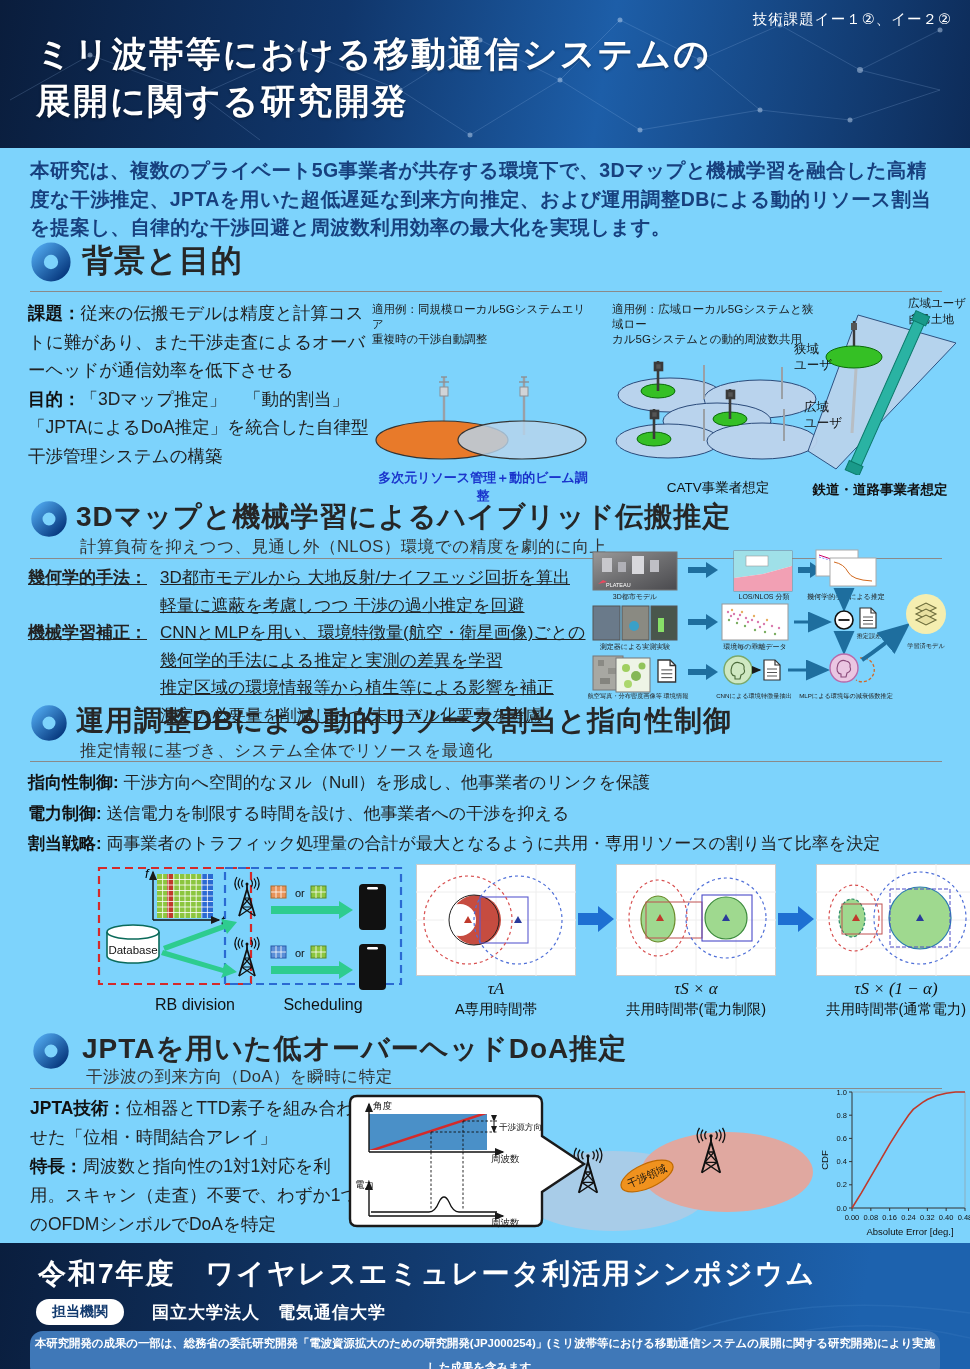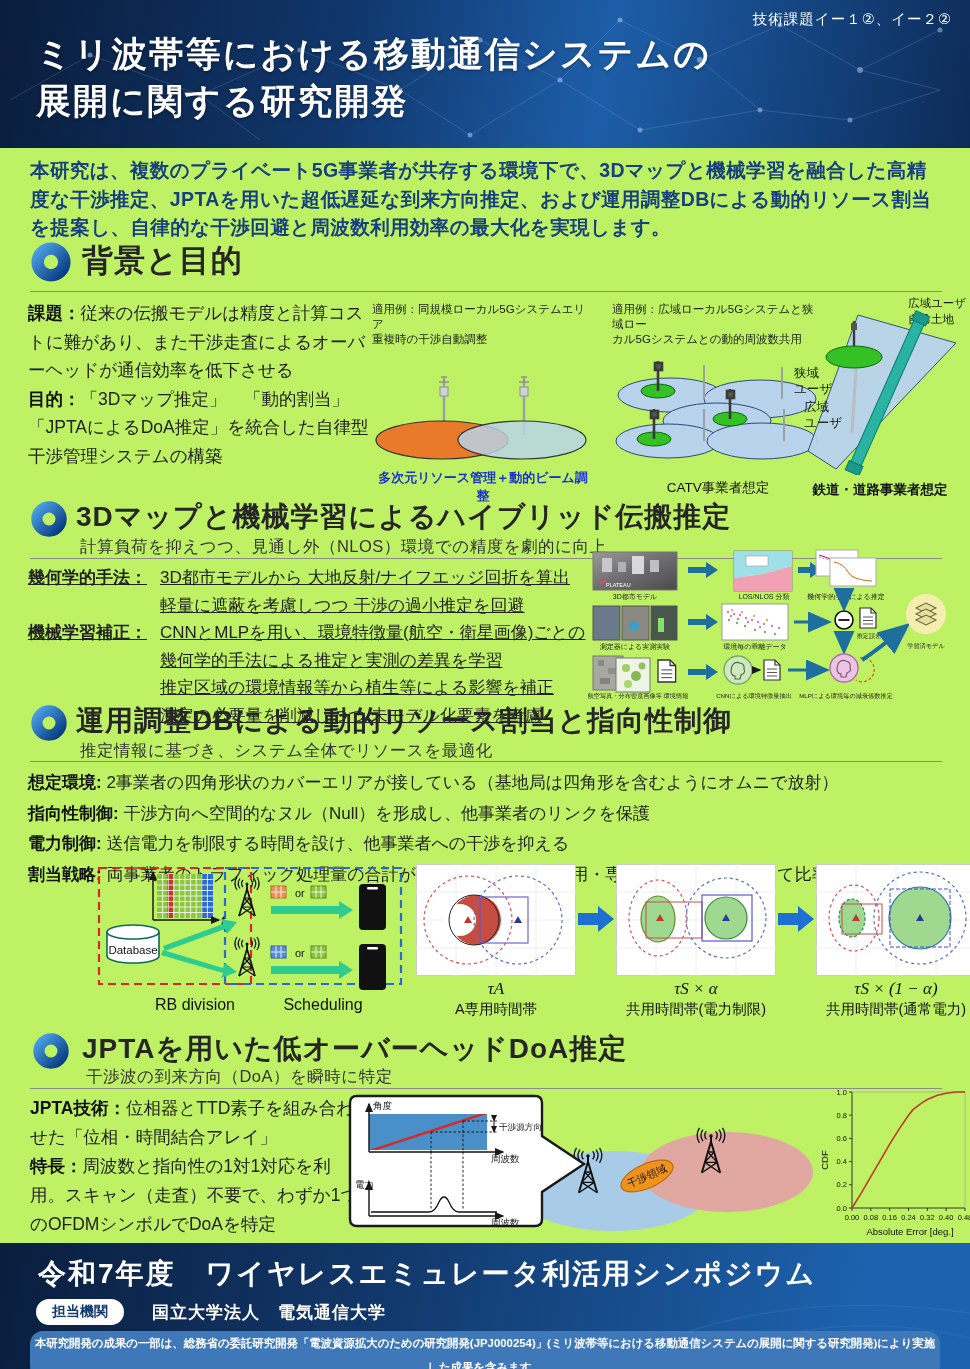--- a/index.html
+++ b/index.html
@@ -1,17 +1,17 @@
 <!DOCTYPE html>
 <html><head>
 <meta charset="utf-8">
 <style>
   html,body{margin:0;padding:0;background:#fff;}
   body{font-family:"Liberation Sans","DejaVu Sans",sans-serif;color:#222;}
-  .poster{position:relative;width:970px;height:1369px;background:#bef264;overflow:hidden;}
+  .poster{position:relative;width:970px;height:1369px;background:#7dd3fc;overflow:hidden;}
   .abs{position:absolute;}
 
   
   .header{left:0;top:0;width:970px;height:148px;
     background:linear-gradient(100deg,#0a1d3c 0%,#10366b 35%,#1d5ea8 62%,#0d2b58 100%);}
   .header-tag{right:18px;top:10px;color:#fff;font-size:14.5px;letter-spacing:1px;}
   .header-title{left:36px;top:30px;color:#fff;font-size:35px;font-weight:800;line-height:47px;letter-spacing:2px;text-shadow:0 1px 3px rgba(0,0,0,.4);}
   .netsvg{left:0;top:0;pointer-events:none;}
 
   
@@ -212,21 +212,21 @@
       <g transform="rotate(24 95 90)">
         <rect x="90" y="5" width="11" height="170" fill="#2ab3a3" stroke="#0a7a6a"></rect>
         <rect x="88" y="3" width="15" height="10" fill="#1a9a8a" stroke="#0a7a6a"></rect>
         <rect x="88" y="167" width="15" height="10" fill="#1a9a8a" stroke="#0a7a6a"></rect>
       </g>
       <line x1="62" y1="18" x2="62" y2="52" stroke="#3a3a3a" stroke-width="2.4"></line>
       <rect x="59" y="20" width="6" height="7" fill="#555"></rect>
       <ellipse cx="62" cy="54" rx="28" ry="11" fill="#35c025" stroke="#0a6a0a"></ellipse>
       <line x1="64" y1="66" x2="60" y2="130" stroke="#b8bec4" stroke-width="3"></line>
     </svg>
-    <div class="abs d3-label" style="left:2px;top:46px;margin-top:24px;">狭域
+    <div class="abs d3-label" style="left:2px;top:46px;">狭域
 ユーザ</div>
     <div class="abs d3-label" style="left:12px;top:104px;">広域
 ユーザ</div>
     <div class="abs diag-cap-bottom" style="left:0;top:186px;width:176px;font-weight:700;">鉄道・道路事業者想定</div>
   </div>
 
   <svg class="abs sec-icon" style="left:30px;top:500px;width:38px;height:38px;" viewBox="0 0 44 44">
     <circle cx="22" cy="22" r="14" fill="none" stroke="url(#ringGrad)" stroke-width="13"></circle>
   </svg>
   <div class="abs sec-title t2">3Dマップと機械学習によるハイブリッド伝搬推定</div>
@@ -371,21 +371,20 @@
   </svg>
 
   <svg class="abs sec-icon" style="left:30px;top:704px;width:38px;height:38px;" viewBox="0 0 44 44">
     <circle cx="22" cy="22" r="14" fill="none" stroke="url(#ringGrad)" stroke-width="13"></circle>
   </svg>
   <div class="abs sec-title t3">運用調整DBによる動的リソース割当と指向性制御</div>
   <div class="abs sec-sub" style="left:80px;top:740px;">推定情報に基づき、システム全体でリソースを最適化</div>
   <div class="abs sec-rule" style="left:30px;top:761px;width:912px;"></div>
 
   <div class="abs" style="left:28px;top:768px;width:930px;">
-    <p class="s3line"><span class="term">想定環境:</span><span> 2事業者の四角形状のカバーエリアが接している（基地局は四角形を含むようにオムニで放射）</span></p>
     <p class="s3line"><span class="term">指向性制御:</span><span> 干渉方向へ空間的なヌル（Null）を形成し、他事業者のリンクを保護</span></p>
     <p class="s3line"><span class="term">電力制御:</span><span> 送信電力を制限する時間を設け、他事業者への干渉を抑える</span></p>
     <p class="s3line"><span class="term">割当戦略:</span><span> 両事業者のトラフィック処理量の合計が最大となるように共用・専用リソースの割り当て比率を決定</span></p>
   </div>
 
   <svg class="abs" style="left:95px;top:862px;" width="310" height="160" viewBox="0 0 310 160">
     <rect x="4" y="6" width="152" height="116" fill="none" stroke="#d42a2a" stroke-width="2.2" stroke-dasharray="8,5"></rect>
     <rect x="130" y="6" width="176" height="116" fill="none" stroke="#2a6ad2" stroke-width="2.2" stroke-dasharray="8,5"></rect>
 
     <g>

